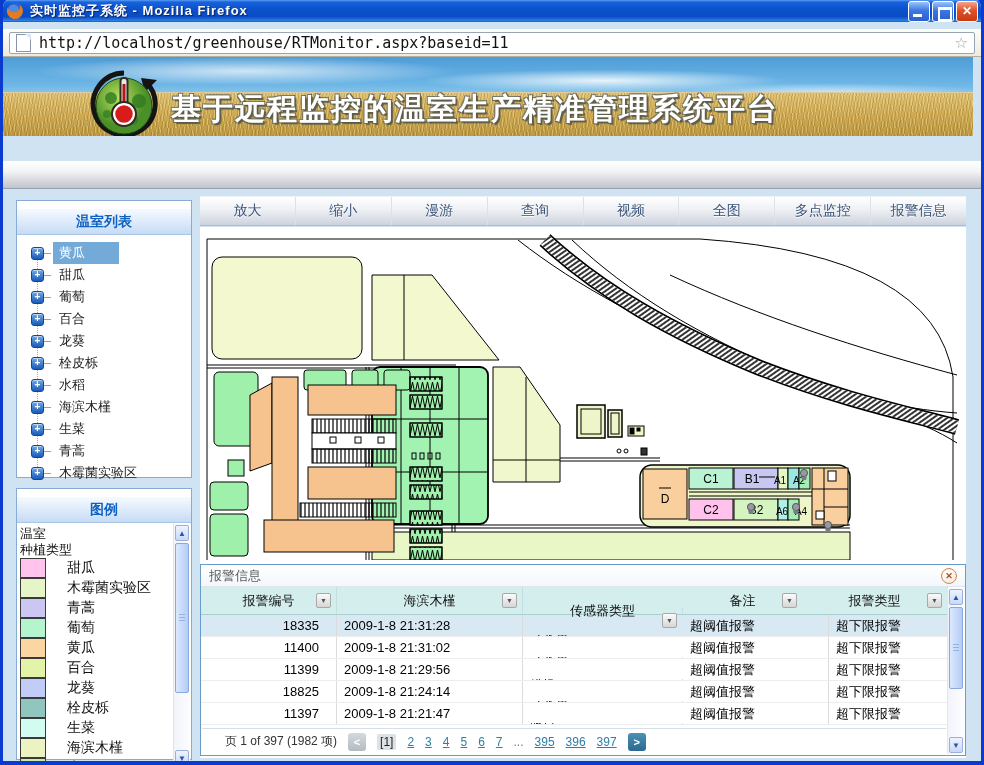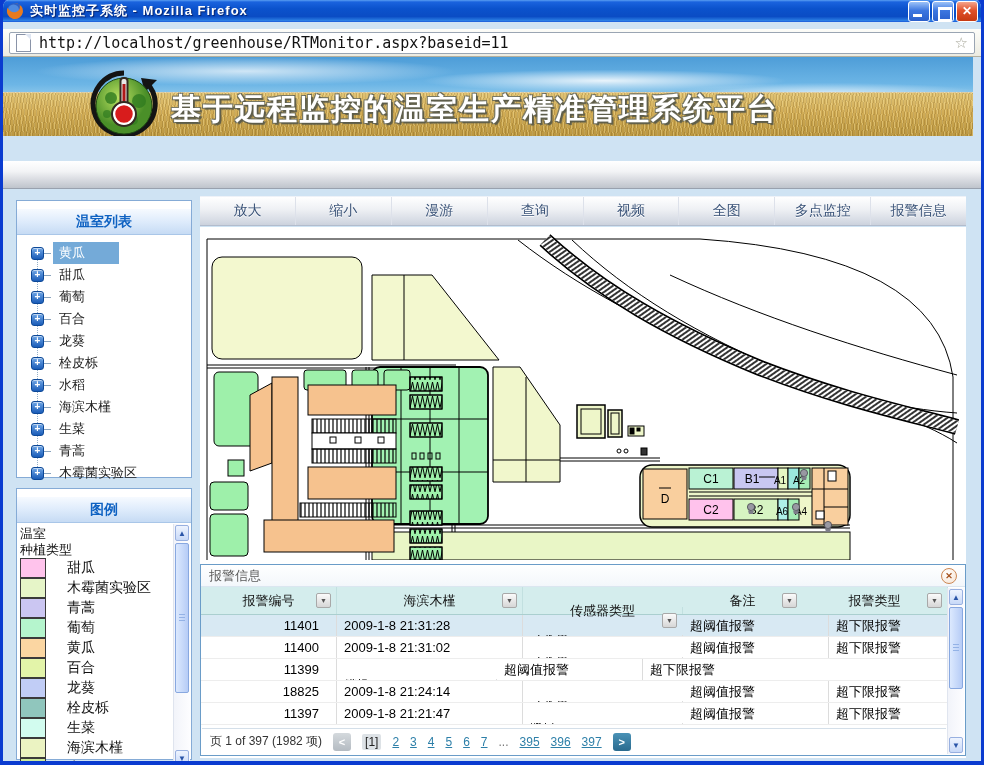--- a/index.html
+++ b/index.html
@@ -119,21 +119,21 @@
   .sortbtn::after{content:"▼";font-size:7px;color:#555;}
   .trow{display:flex;height:22px;font-size:13px;color:#000;width:747px;border-bottom:1px solid #ededed;}
   .trow.hl{background:#d8e9f3;}
   .td{display:flex;align-items:center;border-right:1px solid #dcdcdc;padding-left:7px;overflow:hidden;white-space:nowrap;}
   .td.num{justify-content:flex-end;padding-right:17px;padding-left:0;}
   .c0{width:136px;}.c1{width:186px;}.c2{width:160px;margin-top:20px;}.c3{width:146px;}.c4{width:119px;border-right:none;}
   .tscroll{position:absolute;right:1px;top:23px;bottom:1px;width:17px;
     background:linear-gradient(90deg,#f2f4fa,#fdfdff);border-left:1px solid #e0e5ef;}
 
   .pager{position:absolute;left:1px;right:19px;bottom:1px;height:26px;background:#fff;border-top:1px solid #d4dfe9;
-    display:flex;align-items:center;gap:11px;padding-left:8px;font-size:12px;color:#333;}
+    display:flex;align-items:center;gap:11px;padding-left:23px;font-size:12px;color:#333;}
   .pg-sum{color:#333;}
   .pg-btn{width:18px;height:18px;border-radius:3px;display:flex;align-items:center;justify-content:center;
     color:#fff;font-weight:bold;font-size:11px;}
   .pg-prev{background:linear-gradient(180deg,#d4d9dd,#b4bbc2);}
   .pg-next{background:linear-gradient(180deg,#4a92b6,#2a6a8e);}
   .pg-cur{background:#dde2e6;color:#222;padding:1px 3px;border-radius:2px;}
   .pg-link{color:#2d7fa8;text-decoration:underline;}
   .pg-dots{color:#777;}
 </style>
 </head>
@@ -502,35 +502,36 @@
             <div class="th c4">
                 <span>备注</span>
                 <span class="sortbtn"></span>
               </div>
             <div class="th c3">
                 <span>报警类型</span>
                 <span class="sortbtn"></span>
               </div>
           </div>
           <div class="trow hl">
-            <div class="td num c0">11401</div>
+            <div class="td num c0">18335</div>
               <div class="td c1">2009-1-8 21:31:28</div>
               <div class="td c2">含水量</div>
               <div class="td c3">超阈值报警</div>
               <div class="td c4">超下限报警</div>
           </div>
           <div class="trow">
             <div class="td num c0">11400</div>
               <div class="td c1">2009-1-8 21:31:02</div>
               <div class="td c2">含水量</div>
               <div class="td c3">超阈值报警</div>
               <div class="td c4">超下限报警</div>
           </div>
           <div class="trow">
             <div class="td num c0">11399</div>
+              <div class="td c1">2009-1-8 21:29:56</div>
               <div class="td c2">湿度</div>
               <div class="td c3">超阈值报警</div>
               <div class="td c4">超下限报警</div>
           </div>
           <div class="trow">
             <div class="td num c0">18825</div>
               <div class="td c1">2009-1-8 21:24:14</div>
               <div class="td c2">含水量</div>
               <div class="td c3">超阈值报警</div>
               <div class="td c4">超下限报警</div>

